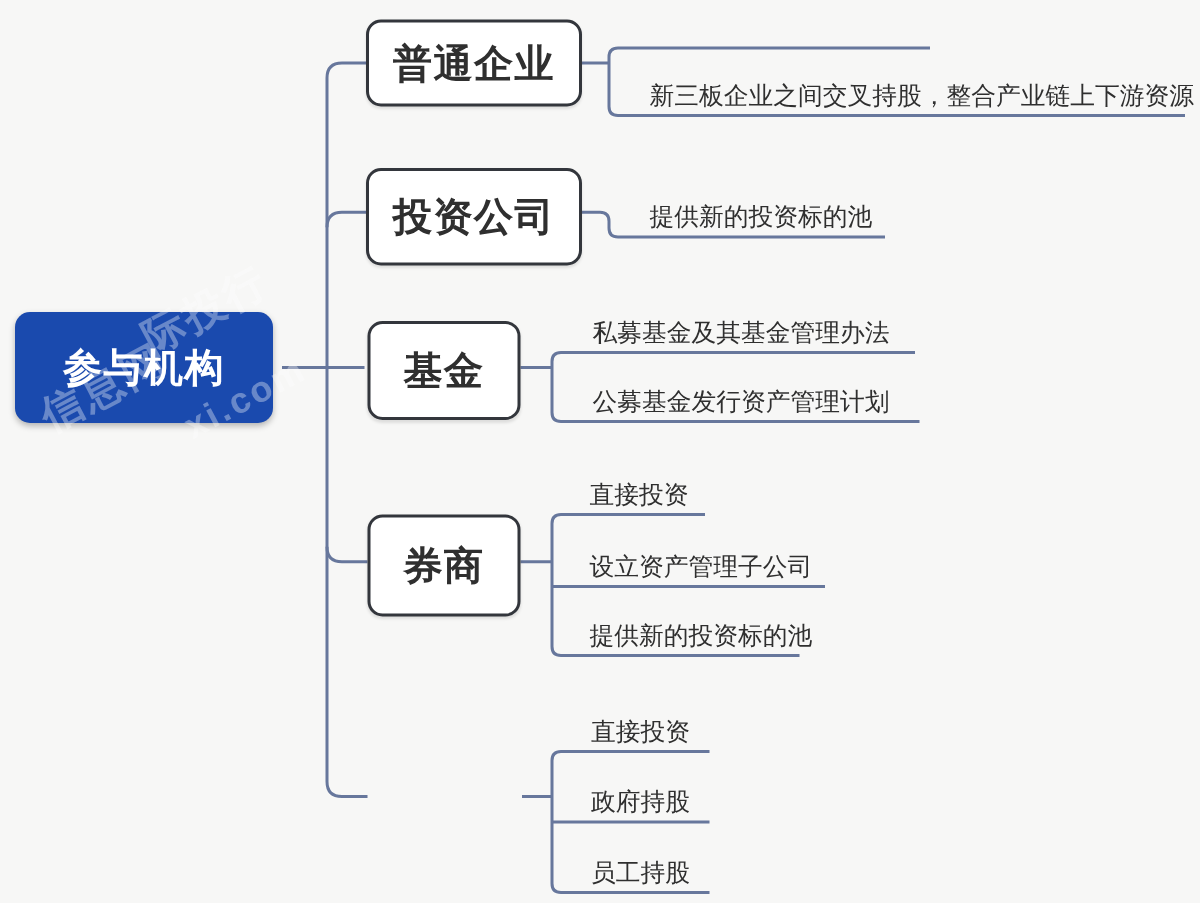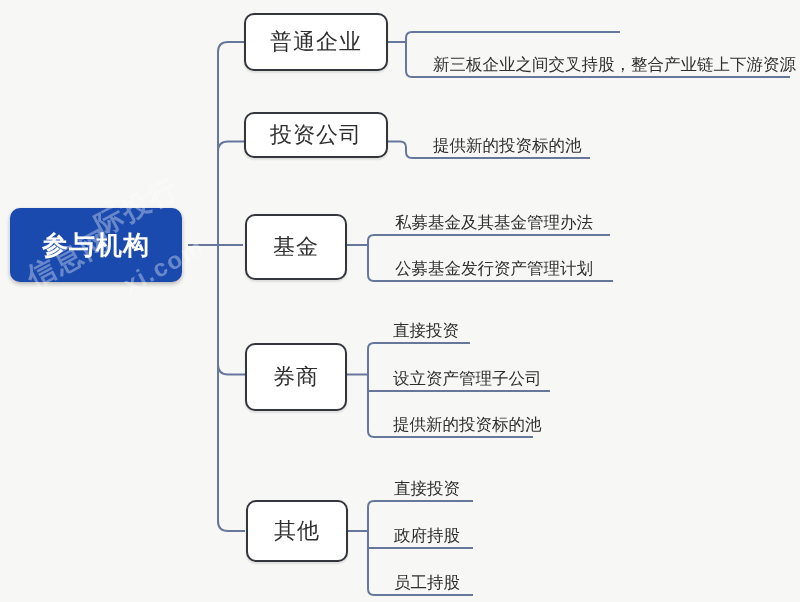--- a/index.html
+++ b/index.html
@@ -13,21 +13,21 @@
   svg.wires{position:absolute;left:0;top:0;width:800px;height:602px;}
   .edge{fill:none;stroke:var(--line);stroke-width:2;stroke-linejoin:round;}
   .node{position:absolute;display:flex;align-items:center;justify-content:center;box-sizing:border-box;}
   .root-node{
     background:var(--root-bg);color:var(--root-text);border-radius:10px;
     font-size:26px;font-weight:bold;letter-spacing:1px;
     box-shadow:0 2px 4px rgba(0,0,0,.28);
   }
   .branch-node{
     background:var(--node-bg);border:2.5px solid var(--node-border);border-radius:10px;
-    color:var(--text);font-size:22px;font-weight:400;letter-spacing:1px;
+    color:var(--text);font-size:26px;font-weight:700;letter-spacing:1px;
     box-shadow:0 1.5px 2px rgba(0,0,0,.10);
   }
   .leaf-node{
     position:absolute;color:var(--text);font-size:16.5px;line-height:22px;white-space:nowrap;
   }
   .watermark{
     position:absolute;color:var(--watermark);opacity:.34;font-size:28px;font-weight:bold;
     transform:rotate(-28deg);pointer-events:none;white-space:nowrap;letter-spacing:2px;
   }
 </style>
@@ -63,31 +63,28 @@
     <path class="edge" d="M368 548 H473"></path>
   </svg>
 
   <div class="node root-node" style="left:10px;top:208px;width:172px;height:74px;">
     <span>参与机构</span>
   </div>
 
   <div class="node branch-node" style="left:244px;top:13px;width:144px;height:58px;">
     <span>普通企业</span>
   </div>
-  <div class="node branch-node" style="left:244px;top:112px;width:144px;height:46px;">
+  <div class="node branch-node" style="left:244px;top:112px;width:144px;height:65px;">
     <span>投资公司</span>
   </div>
   <div class="node branch-node" style="left:245px;top:214px;width:102px;height:66px;">
     <span>基金</span>
   </div>
   <div class="node branch-node" style="left:245px;top:343px;width:102px;height:68px;">
     <span>券商</span>
-  </div>
-  <div class="node branch-node" style="left:246px;top:500px;width:102px;height:62px;">
-    <span>其他</span>
   </div>
 
   <div class="leaf-node" style="left:433px;top:53px;">新三板企业之间交叉持股，整合产业链上下游资源</div>
 
   <div class="leaf-node" style="left:433px;top:134px;">提供新的投资标的池</div>
 
   <div class="leaf-node" style="left:395px;top:211px;">私募基金及其基金管理办法</div>
   <div class="leaf-node" style="left:395px;top:257px;">公募基金发行资产管理计划</div>
 
   <div class="leaf-node" style="left:393px;top:319px;">直接投资</div>

